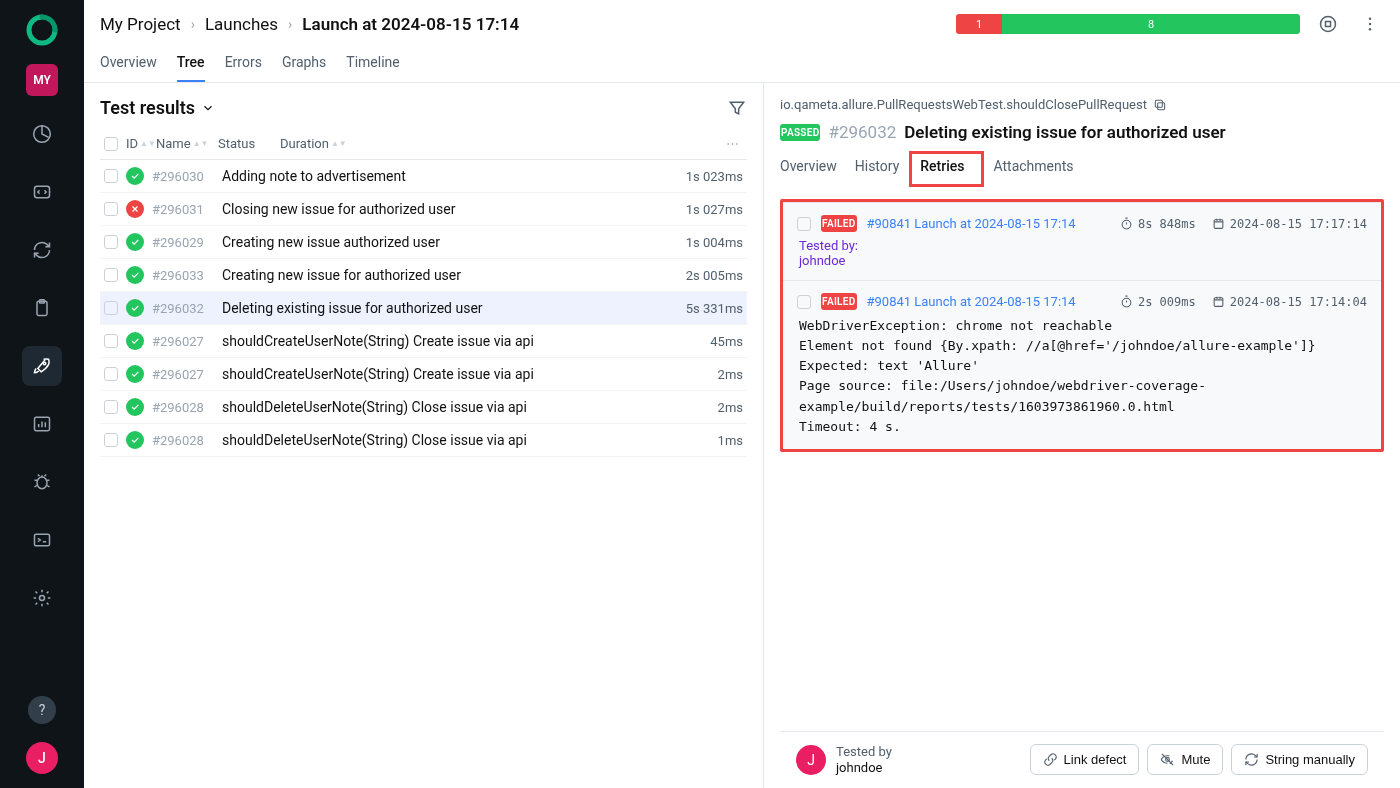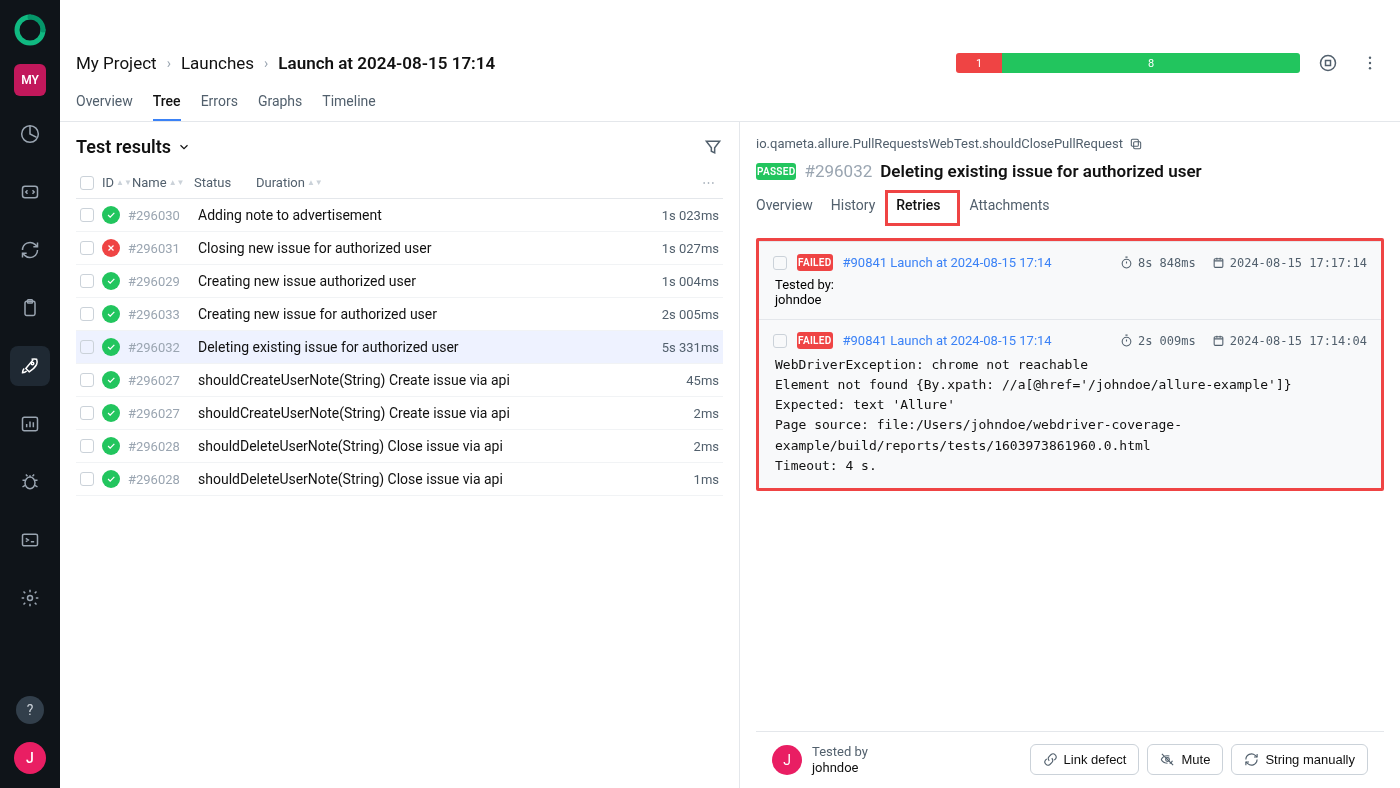--- a/index.html
+++ b/index.html
@@ -1,30 +1,30 @@
 <!DOCTYPE html>
 <html><head>
 <meta charset="utf-8">
 <style>
 * { box-sizing: border-box; margin: 0; padding: 0; }
 body { font-family: -apple-system, BlinkMacSystemFont, "Segoe UI", Roboto, sans-serif; font-size: 14px; color: #111; background: #fff; overflow: hidden; }
 .app { display: flex; width: 1400px; height: 788px; }
 
 
-.sidebar { width: 60px; background: #0f1419; display: flex; flex-direction: column; align-items: center; padding: 14px 0; gap: 18px; }
+.sidebar { width: 84px; background: #0f1419; display: flex; flex-direction: column; align-items: center; padding: 14px 0; gap: 18px; }
 .sidebar .logo svg { width: 32px; height: 32px; }
 .avatar-sq { width: 32px; height: 32px; border-radius: 6px; background: #c2185b; color: #fff; display: flex; align-items: center; justify-content: center; font-size: 12px; font-weight: 600; }
 .sidebar-icon { width: 40px; height: 40px; display: flex; align-items: center; justify-content: center; border-radius: 8px; color: #9aa5b1; cursor: pointer; }
 .sidebar-icon.active { background: #1f2933; color: #fff; }
 .sidebar-spacer { flex: 1; }
 .sidebar-help { width: 28px; height: 28px; border-radius: 50%; background: #323f4b; color: #cbd2d9; display: flex; align-items: center; justify-content: center; font-size: 14px; cursor: pointer; }
 .sidebar-user { width: 32px; height: 32px; border-radius: 50%; background: #e91e63; color: #fff; display: flex; align-items: center; justify-content: center; font-size: 14px; font-weight: 500; }
 
 
-.main { flex: 1; display: flex; flex-direction: column; margin-top: 39px; }
+.main { flex: 1; display: flex; flex-direction: column; }
 
 
 .header { padding: 10px 16px 0 16px; border-bottom: 1px solid #e4e7eb; }
 .header-row1 { display: flex; align-items: center; justify-content: space-between; margin-bottom: 10px; }
 .breadcrumb { display: flex; align-items: center; gap: 10px; font-size: 17px; }
 .breadcrumb span { cursor: pointer; }
 .breadcrumb .chev { color: #9aa5b1; font-size: 14px; }
 .breadcrumb .current { font-weight: 600; }
 .header-right { display: flex; align-items: center; gap: 14px; }
 .progress-bar { display: flex; width: 344px; height: 20px; border-radius: 3px; overflow: hidden; font-size: 11px; color: #fff; }
@@ -81,21 +81,21 @@
 .detail-tab.highlighted { border: 3px solid #ef4444; padding: 4px 16px 8px 8px; margin: -3px -8px; }
 
 .retries-panel { background: #f8f9fa; border-radius: 6px; }
 .retries-head { display: flex; align-items: center; gap: 10px; padding: 10px 14px; color: #52606d; font-size: 13px; }
 .retries-box { border: 3px solid #ef4444; border-radius: 2px; }
 .retry { padding: 12px 14px; border-top: 1px solid #e4e7eb; }
 .retry-row1 { display: flex; align-items: center; gap: 10px; margin-bottom: 6px; }
 .retry-link { color: #3b82f6; cursor: pointer; font-size: 13px; }
 .retry-meta { margin-left: auto; display: flex; align-items: center; gap: 16px; color: #52606d; font-size: 12px; }
 .retry-meta .m { display: flex; align-items: center; gap: 5px; }
-.retry-body { color: #000000; font-size: 13px; padding-left: 2px; }
+.retry-body { color: #6d28d9; font-size: 13px; padding-left: 2px; }
 .retry-pre { font-family: ui-monospace, Menlo, Consolas, monospace; font-size: 13px; white-space: pre-wrap; color: #111; line-height: 1.55; padding-left: 2px; }
 
 
 .footer { border-top: 1px solid #e4e7eb; padding: 12px 16px; display: flex; align-items: center; gap: 10px; }
 .footer-user { display: flex; align-items: center; gap: 10px; }
 .footer-avatar { width: 30px; height: 30px; border-radius: 50%; background: #e91e63; color: #fff; display: flex; align-items: center; justify-content: center; font-size: 14px; }
 .footer-label { color: #52606d; font-size: 13px; line-height: 1.25; }
 .footer-label .u { color: #111; }
 .footer-actions { margin-left: auto; display: flex; gap: 8px; }
 .btn { display: flex; align-items: center; gap: 6px; padding: 7px 12px; border: 1px solid #cbd2d9; border-radius: 6px; background: #fff; color: #111; font-size: 13px; cursor: pointer; }

